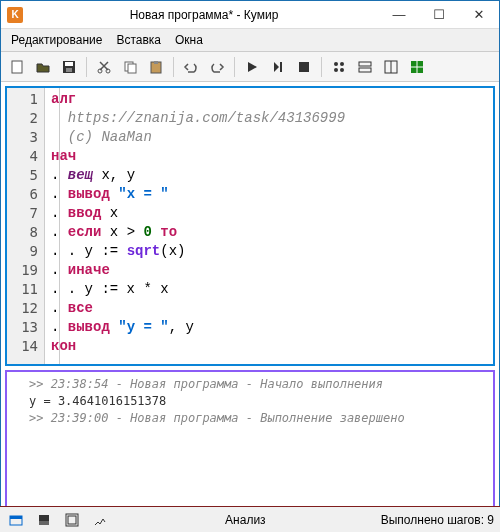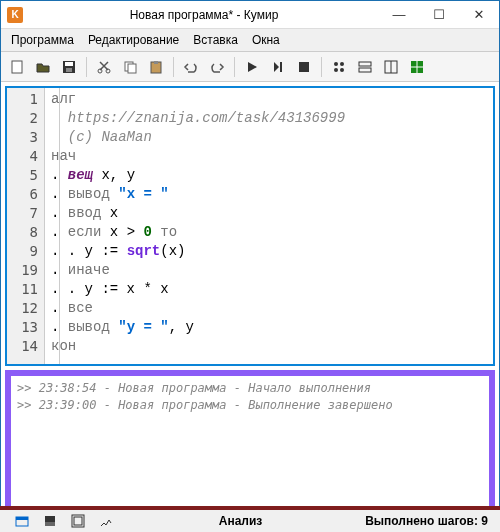--- a/index.html
+++ b/index.html
@@ -11,54 +11,53 @@
   .win-btn { width: 40px; height: 28px; display: flex; align-items: center; justify-content: center; font-size: 13px; color: #333; }
   .menubar { display: flex; gap: 2px; padding: 2px 4px; background: #f0f0f0; border-bottom: 1px solid #ccc; font-size: 12px; }
   .menu-item { padding: 2px 6px; }
   .toolbar { display: flex; align-items: center; height: 30px; background: #f5f5f5; border-bottom: 1px solid #ccc; padding: 0 4px; gap: 2px; }
   .tbtn { width: 24px; height: 24px; display: flex; align-items: center; justify-content: center; border: 1px solid transparent; border-radius: 2px; }
   .tsep { width: 1px; height: 20px; background: #ccc; margin: 0 3px; }
   .editor-wrap { border: 2px solid #0a84d8; margin: 4px; height: 280px; display: flex; background: #fff; position: relative; }
   .gutter { width: 38px; background: #f0f0f0; border-right: 1px solid #ccc; text-align: right; padding: 2px 6px 2px 2px; font-family: "Consolas", monospace; font-size: 14px; color: #555; line-height: 19px; }
   .code { flex: 1; padding: 2px 6px; font-family: "Consolas", "Courier New", monospace; font-size: 14px; line-height: 19px; white-space: pre; overflow: auto; }
   .vline { border-left: 1px solid #ccc; position: absolute; left: 52px; top: 0; bottom: 0; }
-  .kw { color: #737373; font-weight: normal; }
+  .kw { color: #be185d; font-weight: bold; }
   .type { color: #701a75; font-weight: bold; font-style: italic; }
   .str { color: #0066cc; font-weight: bold; }
   .num { color: #006600; font-weight: bold; }
   .fn { color: #6d28d9; font-weight: bold; }
   .cmt { color: #888; font-style: italic; }
-  .console-wrap { border: 6px solid #8b5cf6; margin: 4px; height: 142px; background: #fff; font-family: "Consolas", monospace; font-size: 12px; padding: 4px 6px; line-height: 17px; white-space: pre; overflow: auto; }
+  .console-wrap { border: 2px solid #8b5cf6; margin: 4px; height: 142px; background: #fff; font-family: "Consolas", monospace; font-size: 12px; padding: 4px 22px; line-height: 17px; white-space: pre; overflow: auto; }
   .log { color: #888; font-style: italic; }
   .out { color: #333; }
   .val { color: #2060c0; }
   .hscroll { height: 16px; background: #f0f0f0; border: 1px solid #ccc; margin: 0 4px; display: flex; align-items: center; }
   .hscroll .thumb { width: 18px; height: 14px; background: #ccc; border: 1px solid #999; }
   .hscroll .track { flex: 1; }
   .hscroll .arrow { width: 16px; text-align: center; color: #666; font-size: 9px; }
-  .statusbar { display: flex; align-items: center; height: 26px; background: #f0f0f0; border-top: 4px solid #7f1d1d; padding: 0 12px; font-size: 12px; gap: 8px; position: absolute; bottom: 0; left: 0; right: 0; font-weight: bold; }
+  .statusbar { display: flex; align-items: center; height: 26px; background: #f0f0f0; border-top: 1px solid #7f1d1d; padding: 0 6px; font-size: 12px; gap: 8px; position: absolute; bottom: 0; left: 0; right: 0; }
   .sbtn { width: 20px; height: 20px; display: flex; align-items: center; justify-content: center; }
   .spacer { flex: 1; }
   svg { display: block; }
 </style>
 </head>
 <body>
 
 <div class="titlebar">
   <div class="app-icon">K</div>
   <div class="title">Новая программа* - Кумир</div>
   <div class="win-btns">
     <div class="win-btn">―</div>
     <div class="win-btn">☐</div>
     <div class="win-btn close">✕</div>
   </div>
 </div>
 
 <div class="menubar" id="menubar">
-    <div class="menu-item">Программа</div>
     <div class="menu-item">Редактирование</div>
     <div class="menu-item">Вставка</div>
     <div class="menu-item">Окна</div>
   </div>
 
 <div class="toolbar">
   <div class="tbtn">
       <svg width="16" height="16">
         <rect x="3" y="2" width="10" height="12" fill="#fff" stroke="#555"></rect>
       </svg>
@@ -167,21 +166,21 @@
       <div>19</div>
       <div>11</div>
       <div>12</div>
       <div>13</div>
       <div>14</div>
     </div>
   <div class="vline"></div>
   <div class="code" id="code"><div><span class="kw">алг</span></div><div>  <span class="cmt">https://znanija.com/task/43136999</span></div><div>  <span class="cmt">(c) NaaMan</span></div><div><span class="kw">нач</span></div><div>. <span class="type">вещ</span> x, y</div><div>. <span class="kw">вывод</span> <span class="str">"x = "</span></div><div>. <span class="kw">ввод</span> x</div><div>. <span class="kw">если</span> x &gt; <span class="num">0</span> <span class="kw">то</span></div><div>. . y := <span class="fn">sqrt</span>(x)</div><div>. <span class="kw">иначе</span></div><div>. . y := x * x</div><div>. <span class="kw">все</span></div><div>. <span class="kw">вывод</span> <span class="str">"y = "</span>, y</div><div><span class="kw">кон</span></div></div>
 </div>
 
-<div class="console-wrap" id="console"><div class="log">&gt;&gt; 23:38:54 - Новая программа - Начало выполнения</div><div class="out"></div><div class="out"></div><div class="log">&gt;&gt; 23:39:00 - Новая программа - Выполнение завершено</div></div>
+<div class="console-wrap" id="console"><div class="log">&gt;&gt; 23:38:54 - Новая программа - Начало выполнения</div><div class="out"></div><div class="out">y = 3.4641016151378</div><div class="out"></div><div class="log">&gt;&gt; 23:39:00 - Новая программа - Выполнение завершено</div></div>
 
 <div class="hscroll">
   <div class="arrow">◄</div>
   <div class="thumb"></div>
   <div class="track"></div>
   <div class="arrow">►</div>
 </div>
 
 <div class="statusbar">
   <div class="sbtn">

